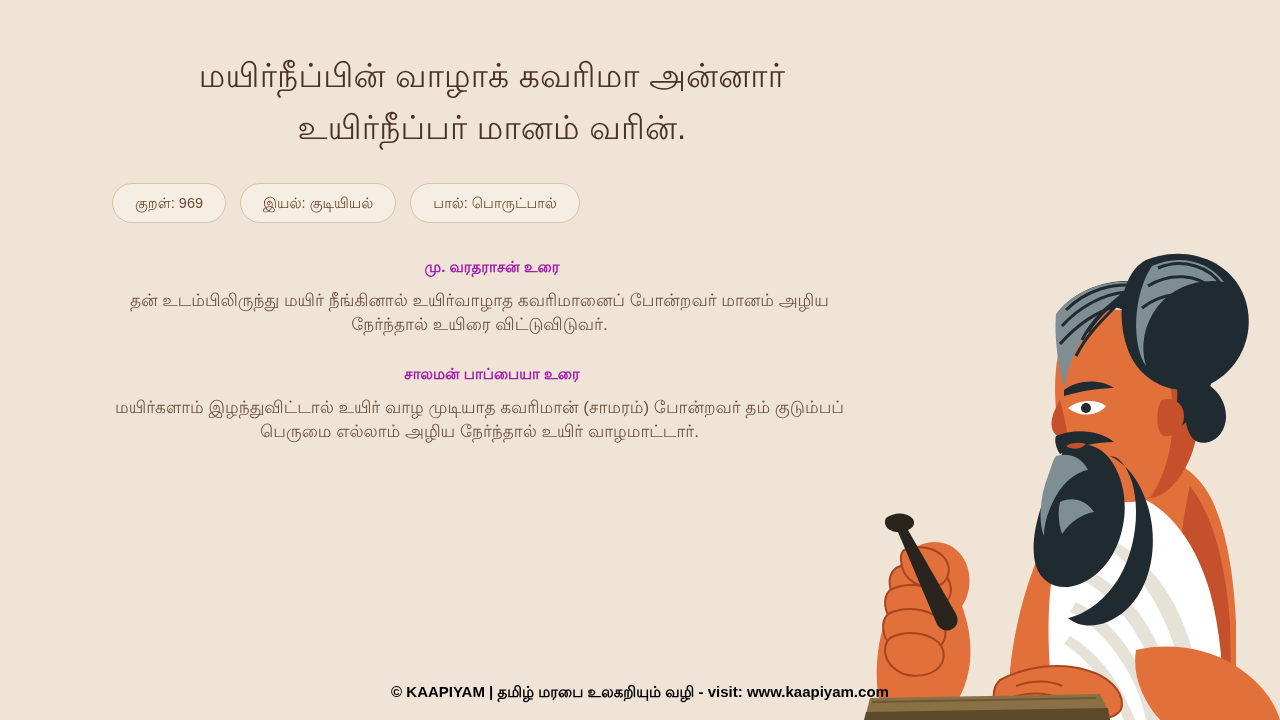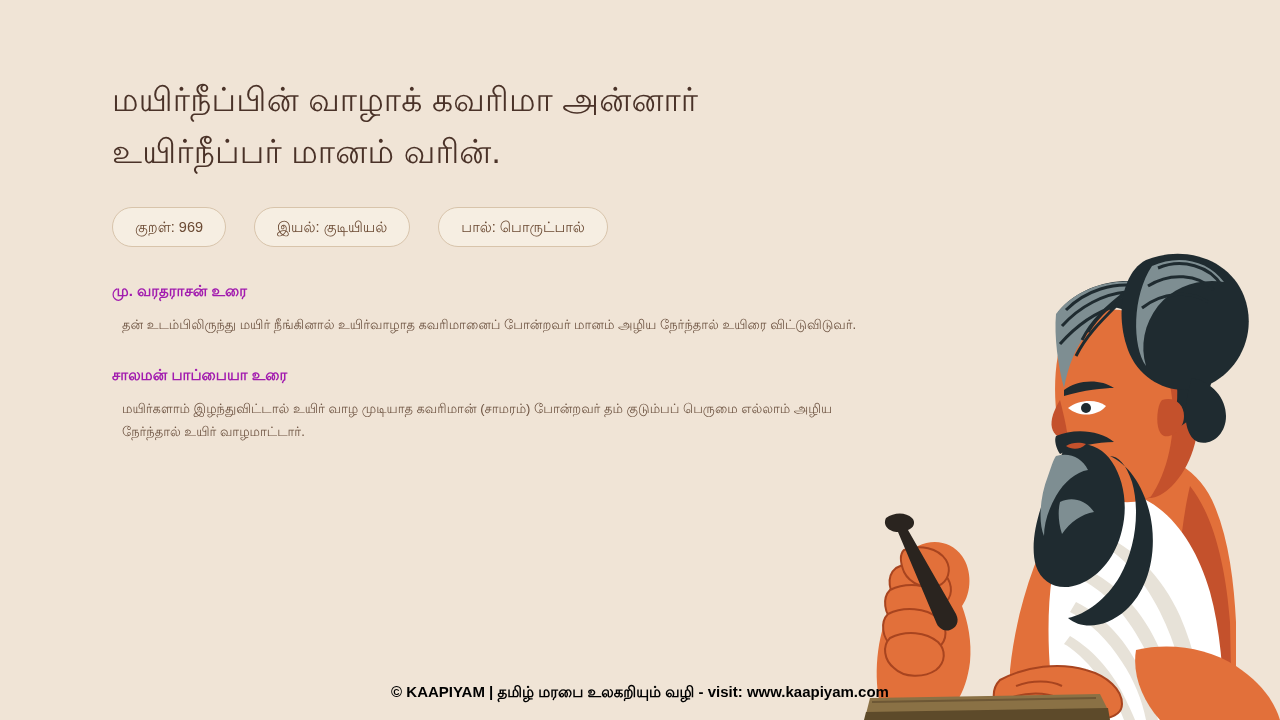--- a/index.html
+++ b/index.html
@@ -35,38 +35,39 @@
   #illustration svg {
     display: block;
     width: 100%;
     height: 100%;
   }
 
   
   #content {
     position: absolute;
     left: 112px;
-    top: 74px;
+    top: 50px;
     width: 760px;
+    text-align: center;
   }
 
   #kural-title {
     color: #4a3228;
     font-size: 33px;
     line-height: 52px;
     font-weight: 400;
     letter-spacing: 0.2px;
     margin: 0;
     white-space: pre-line;
   }
 
   #meta-chips {
     display: flex;
     flex-wrap: nowrap;
-    gap: 28px;
+    gap: 14px;
     margin-top: 29px;
   }
   .chip {
     background: #f6eee2;
     border: 1px solid #d8c4ab;
     border-radius: 20px;
     padding: 9px 22px;
     color: #6b4a33;
     font-size: 14.5px;
     line-height: 20px;
@@ -85,23 +86,23 @@
   }
   .commentary-title {
     color: #a21caf;
     font-size: 15px;
     font-weight: 700;
     line-height: 22px;
     margin: 0 0 11px 0;
   }
   .commentary-body {
     color: #6d5341;
-    font-size: 13px;
+    font-size: 17px;
     line-height: 23.5px;
-    margin: 10px;
+    margin: 0;
     max-width: 735px;
   }
 
   
   #footer {
     position: absolute;
     left: 0;
     right: 0;
     bottom: 17px;
     text-align: center;

